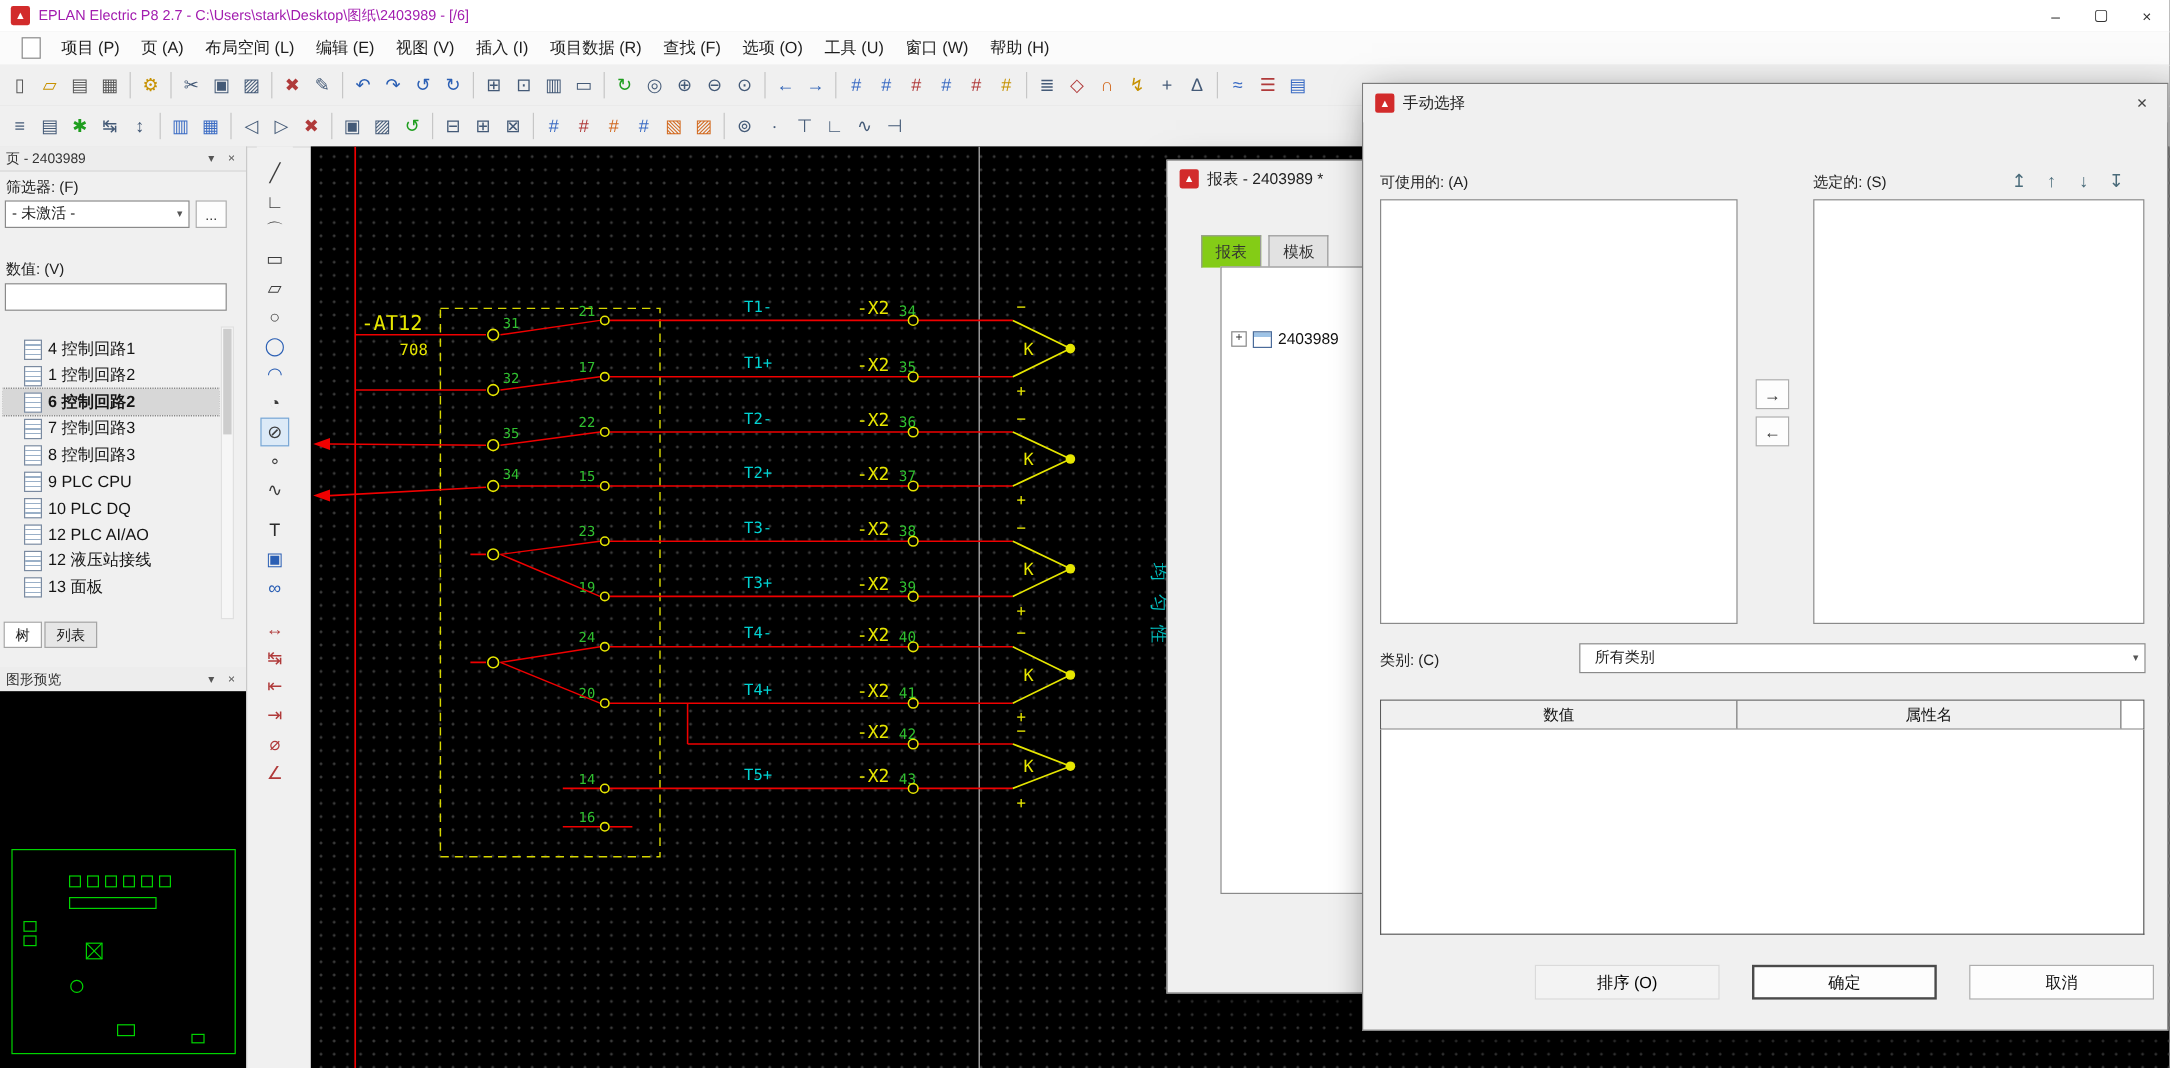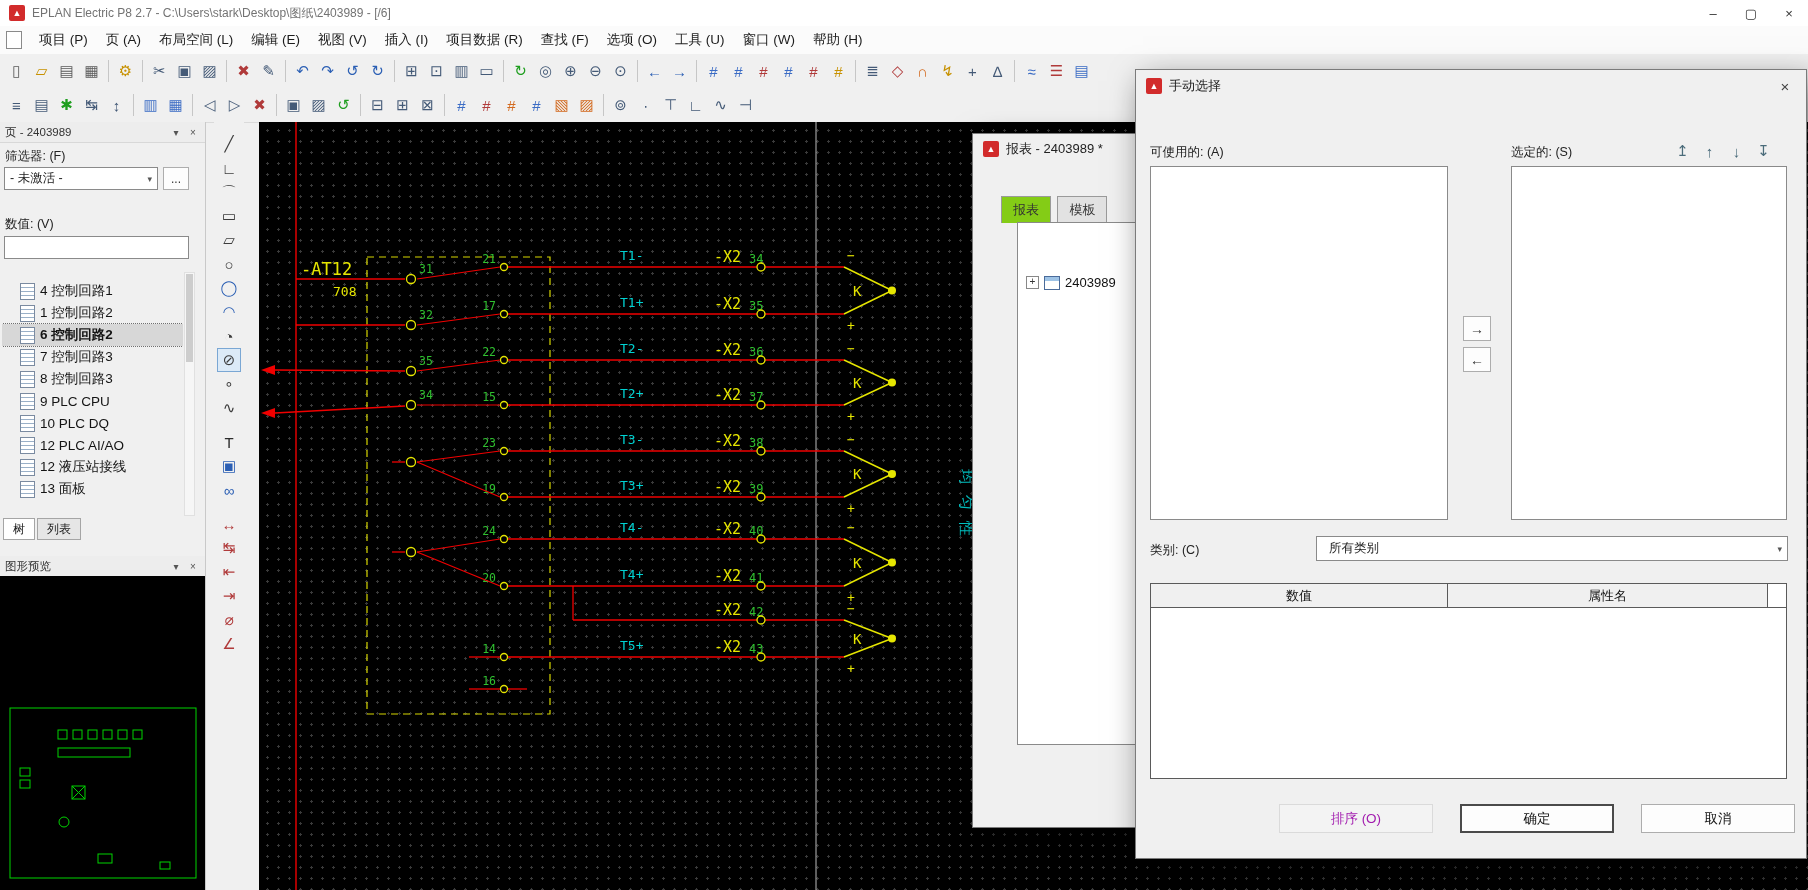--- a/index.html
+++ b/index.html
@@ -1,25 +1,25 @@
 <!DOCTYPE html>
 <html><head>
 <meta charset="utf-8">
 <style>
   html,body{margin:0;padding:0;background:#9a9a9a;}
   #app{position:relative;width:1808px;height:890px;background:#f0f0f0;overflow:hidden;
        font-family:"Liberation Sans","DejaVu Sans",sans-serif;-webkit-font-smoothing:antialiased;}
   
   .titlebar{position:absolute;left:0;top:0;right:0;height:26px;background:#ffffff;display:flex;align-items:center;border-bottom:1px solid #e6e6e6;}
   .app-icon{width:16px;height:16px;background:#d22b2b;border-radius:2px;color:#fff;font-size:9px;display:flex;align-items:center;justify-content:center;margin:0 7px 0 9px;flex:none;}
-  .title-text{font-size:12px;color:#737373;white-space:nowrap;}
+  .title-text{font-size:12px;color:#a21caf;white-space:nowrap;}
   .win-controls{margin-left:auto;display:flex;height:100%;}
   .win-btn{width:38px;display:flex;align-items:center;justify-content:center;font-size:13px;color:#333;}
   
-  .menubar{position:absolute;top:26px;left:0;right:0;height:28px;background:#fbfbfb;display:flex;align-items:center;font-size:13.5px;color:#1d1d1d;border-bottom:1px solid #e2e2e2;padding-left:0;}
+  .menubar{position:absolute;top:26px;left:0;right:0;height:28px;background:#fbfbfb;display:flex;align-items:center;font-size:13.5px;color:#1d1d1d;border-bottom:1px solid #e2e2e2;padding-left:12px;}
   .menu-doc-icon{width:14px;height:16px;border:1px solid #8a8a8a;background:#fff;margin:0 8px 0 6px;}
   .menu-item{padding:4px 9px;white-space:nowrap;}
   
   .toolbar{position:absolute;left:0;right:0;background:#f0f0f0;display:flex;align-items:center;padding:0 4px;border-bottom:1px solid #dadada;}
   #toolbar1{top:54px;height:34px;}
   #toolbar2{top:88px;height:34px;}
   .icon24{width:25px;height:25px;display:flex;align-items:center;justify-content:center;font-size:15px;border-radius:2px;flex:none;}
   .tb-sep{width:1px;height:22px;background:#c6c6c6;margin:0 4px;flex:none;}
   
   .left-panel{position:absolute;left:0;top:122px;width:205px;bottom:0;background:#f0f0f0;border-right:1px solid #c9c9c9;}
@@ -60,21 +60,21 @@
   .tab{display:inline-block;padding:4px 11px;font-size:13px;border:1px solid #9a9a9a;border-bottom:none;background:#e2e2e2;color:#333;margin-right:2px;}
   .tab.active{background:#84cc16;font-family:Liberation Serif, serif;}
   .white-panel{position:absolute;background:#fff;border:1px solid #8a8a8a;box-sizing:border-box;}
   .expand-box{width:11px;height:11px;border:1px solid #888;background:#fff;font-size:10px;line-height:9px;text-align:center;color:#333;flex:none;}
   .win-icon{width:14px;height:12px;border:1px solid #4a6b9a;background:linear-gradient(#9ec3e6 0 4px,#fff 4px);flex:none;}
   .listbox{position:absolute;background:#fff;border:1px solid #8a8a8a;box-sizing:border-box;}
   .mv-btn{width:27px;height:22px;display:flex;align-items:center;justify-content:center;font-size:15px;color:#4a6b7a;}
   .xfer-btn{position:absolute;width:28px;height:25px;background:#fdfdfd;border:1px solid #adadad;display:flex;align-items:center;justify-content:center;font-size:14px;color:#333;box-sizing:border-box;}
   .btn{position:absolute;display:flex;align-items:center;justify-content:center;font-size:13.5px;background:#fdfdfd;border:1px solid #adadad;color:#111;box-sizing:border-box;}
   .btn.default{border:2px solid #4a4a4a;}
-  .btn.disabled{color:#a21caf;background:#f3f3f3;border-color:#dadada;}
+  .btn.disabled{color:#000000;background:#f3f3f3;border-color:#dadada;}
   .tbl-header{display:flex;height:25px;border:1px solid #5a5a5a;box-sizing:border-box;background:#f0f0f0;}
   .tbl-cell{display:flex;align-items:center;justify-content:center;font-size:13px;color:#111;border-right:1px solid #5a5a5a;box-sizing:border-box;background:#f0f0f0;}
   .tbl-body{border:1px solid #5a5a5a;border-top:none;background:#fff;box-sizing:border-box;}
 </style>
 </head>
 <body>
 
 <div id="app">
 
   <div class="titlebar">

